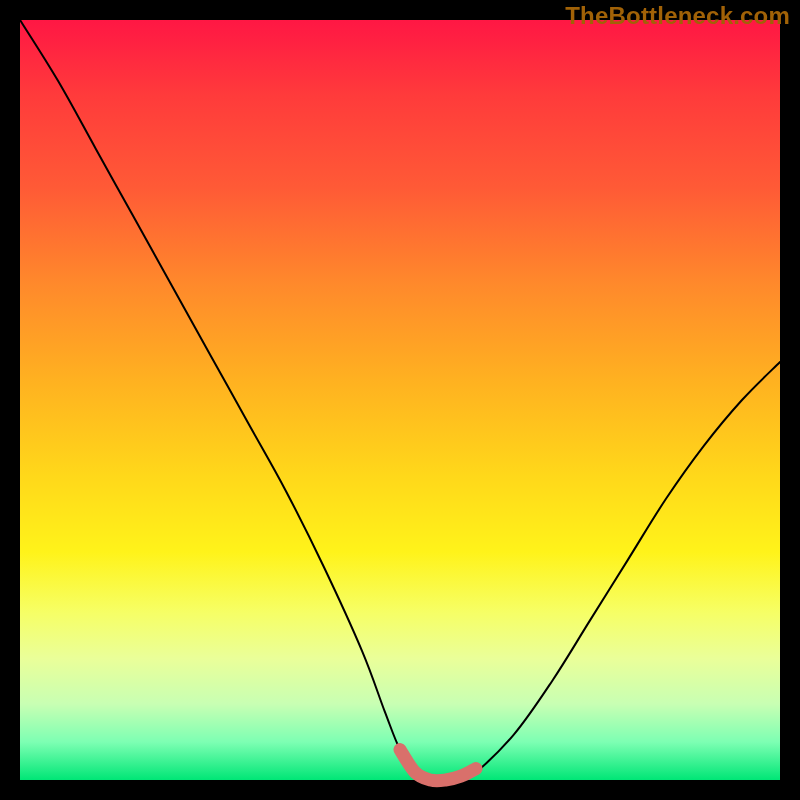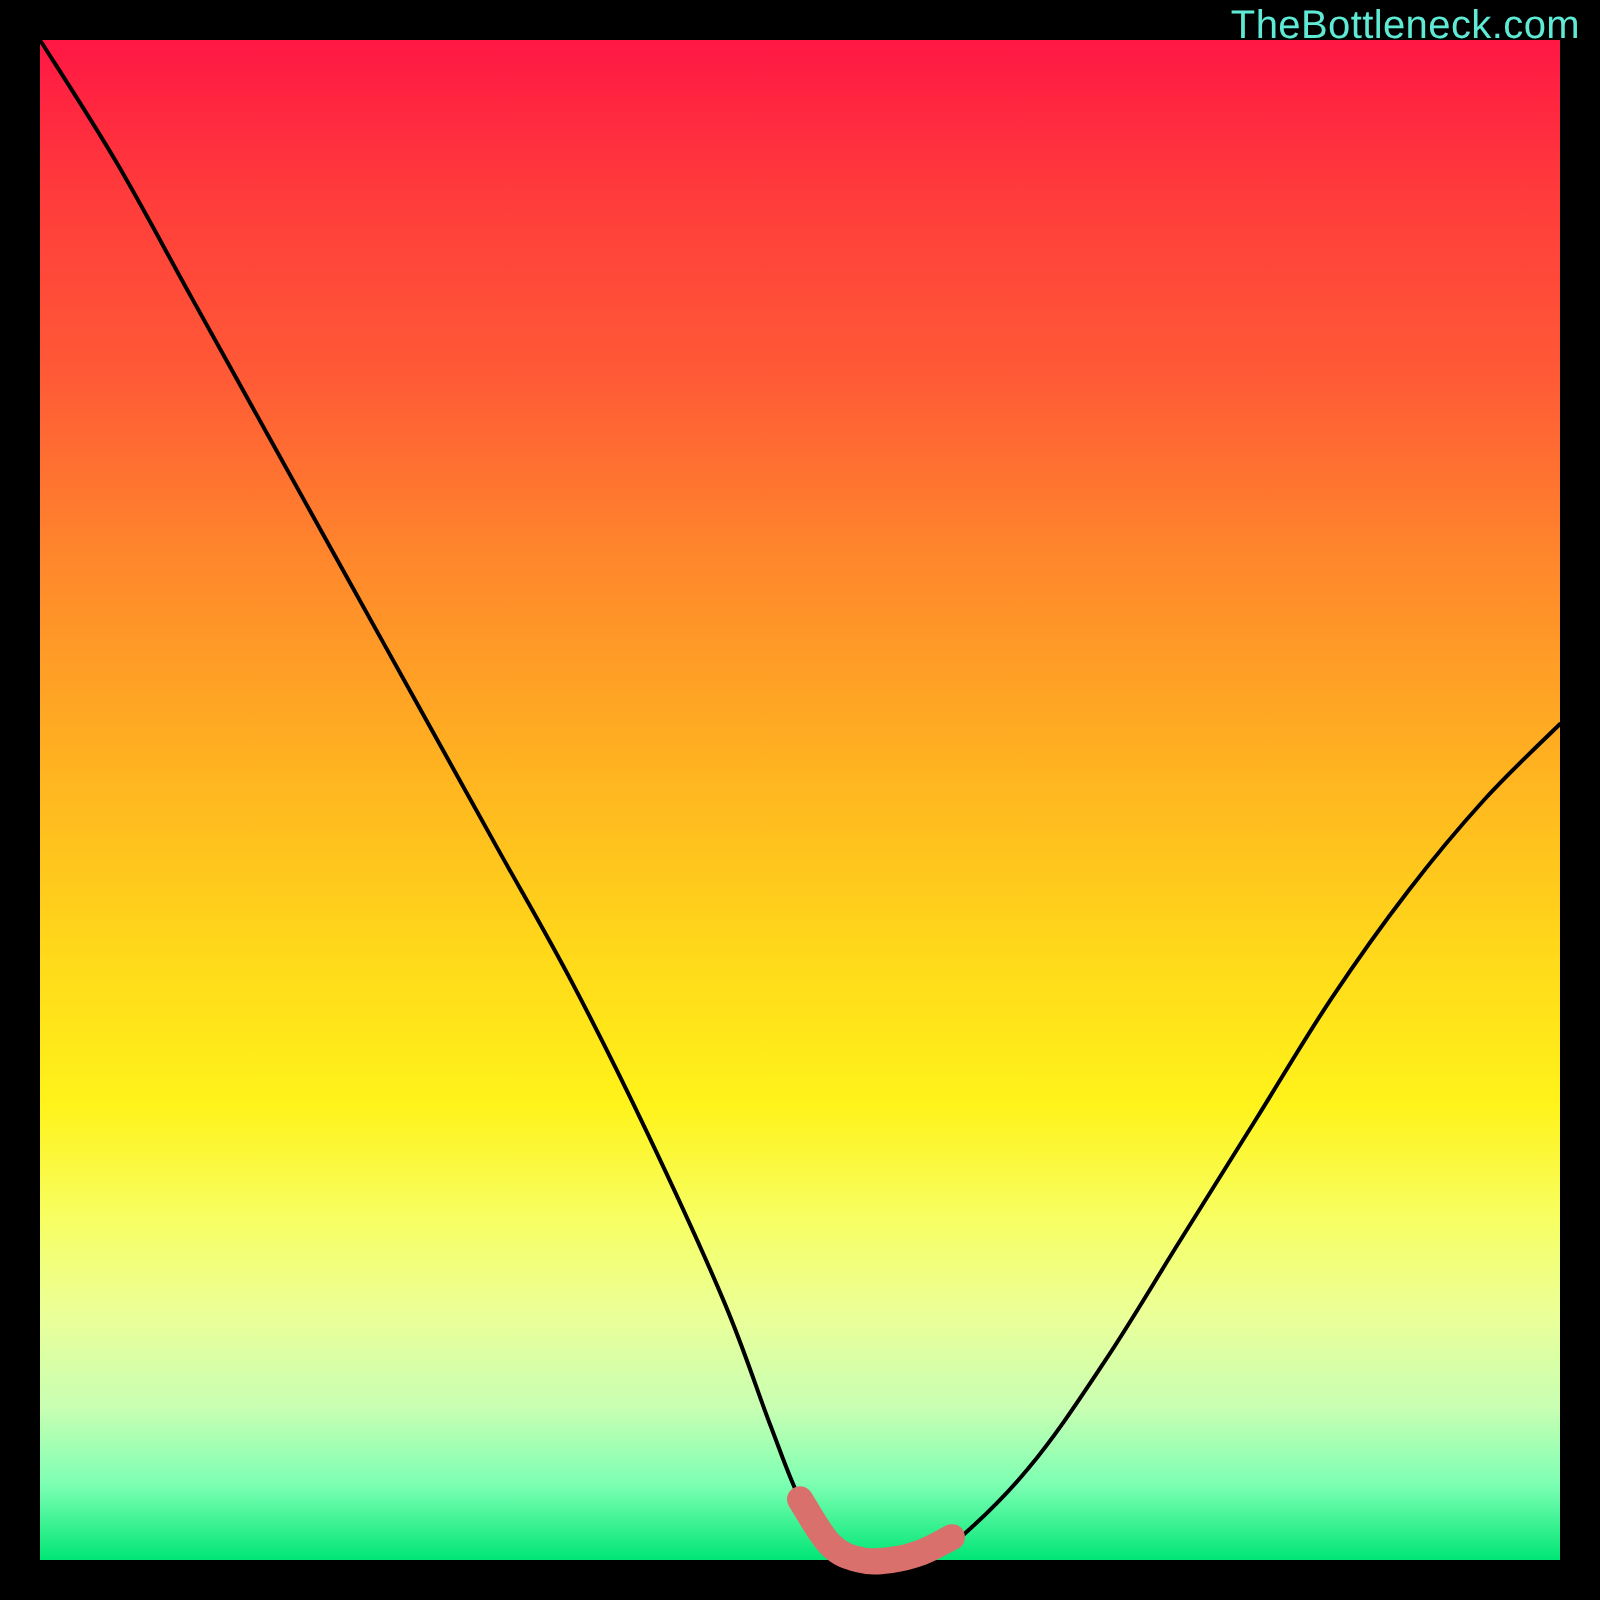--- a/index.html
+++ b/index.html
@@ -36,23 +36,23 @@
       #eaff99 84%,
       #c8ffb3 90%,
       #7dffb3 95%,
       #00e676 100%
     );
   }
   .watermark {
     position: absolute;
     top: 2px;
     right: 10px;
-    color: #5eead4;
-    font-size: 20px;
-    font-weight: 400;
+    color: #a16207;
+    font-size: 24px;
+    font-weight: 700;
     letter-spacing: 0.2px;
     user-select: none;
   }
   svg.curve {
     position: absolute;
     left: 0;
     top: 0;
     width: 760px;
     height: 760px;
     overflow: visible;

